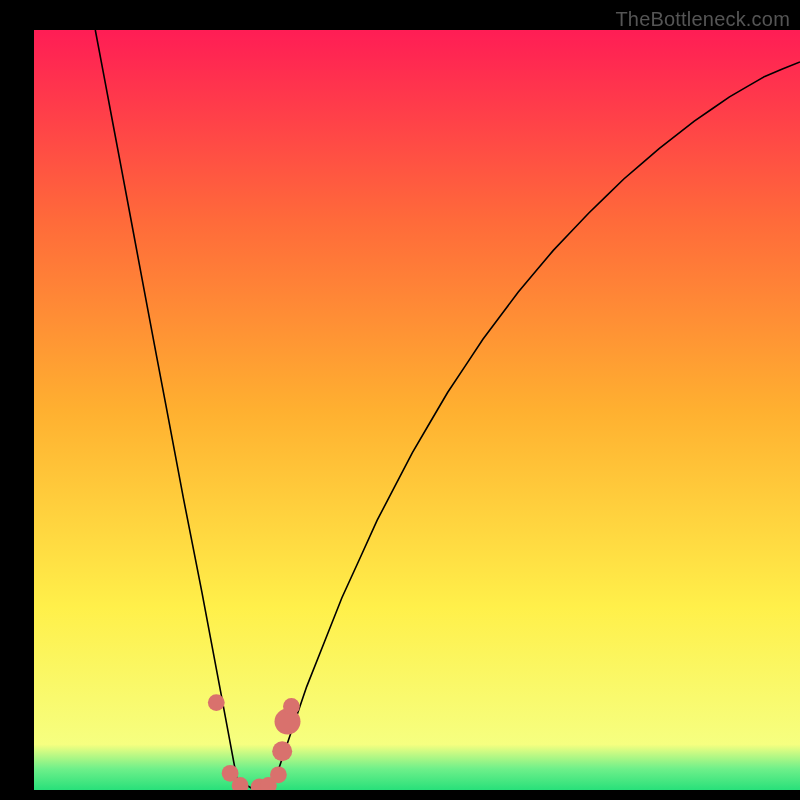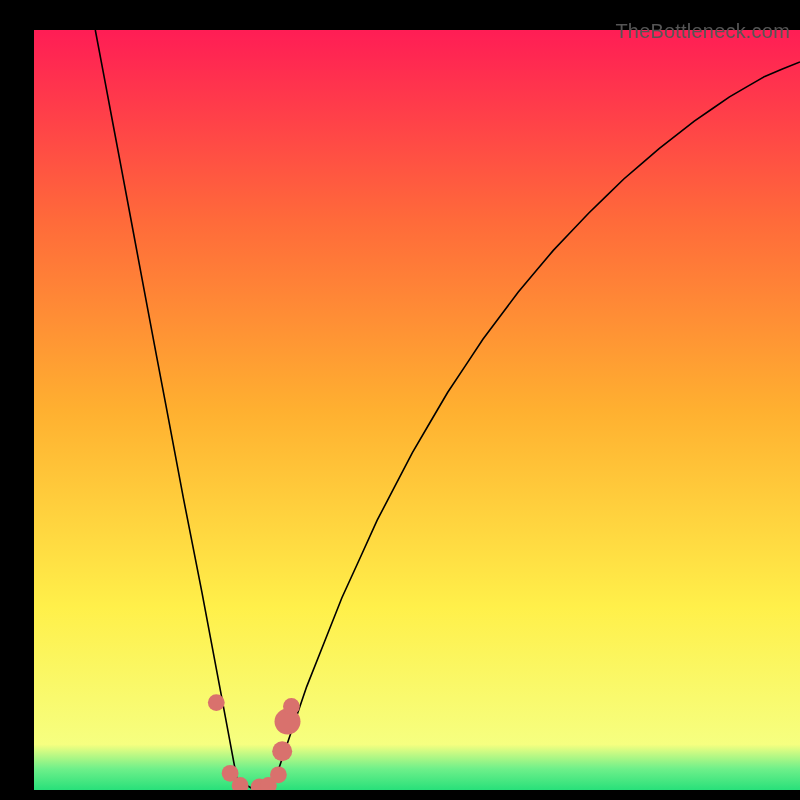--- a/index.html
+++ b/index.html
@@ -19,21 +19,21 @@
   }
   .canvas-wrap {
     position: absolute;
     inset: 0;
   }
   svg {
     display: block;
   }
   .watermark {
     position: absolute;
-    top: 20px;
+    top: 8px;
     right: 10px;
     color: #555;
     font-size: 20px;
     letter-spacing: 0.2px;
     font-weight: 400;
     user-select: none;
     pointer-events: none;
   }
 </style>
 </head>

